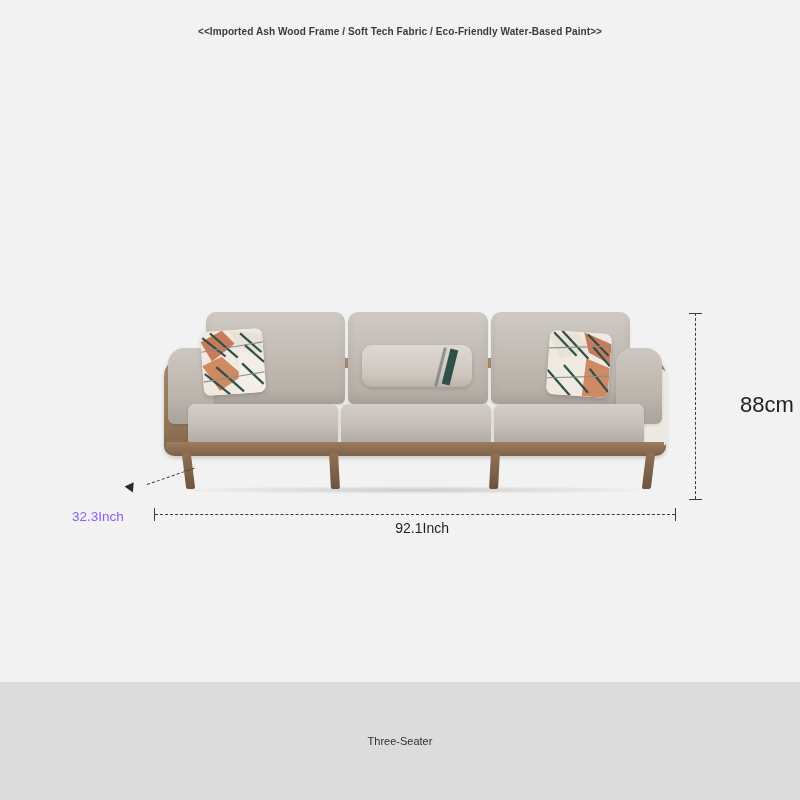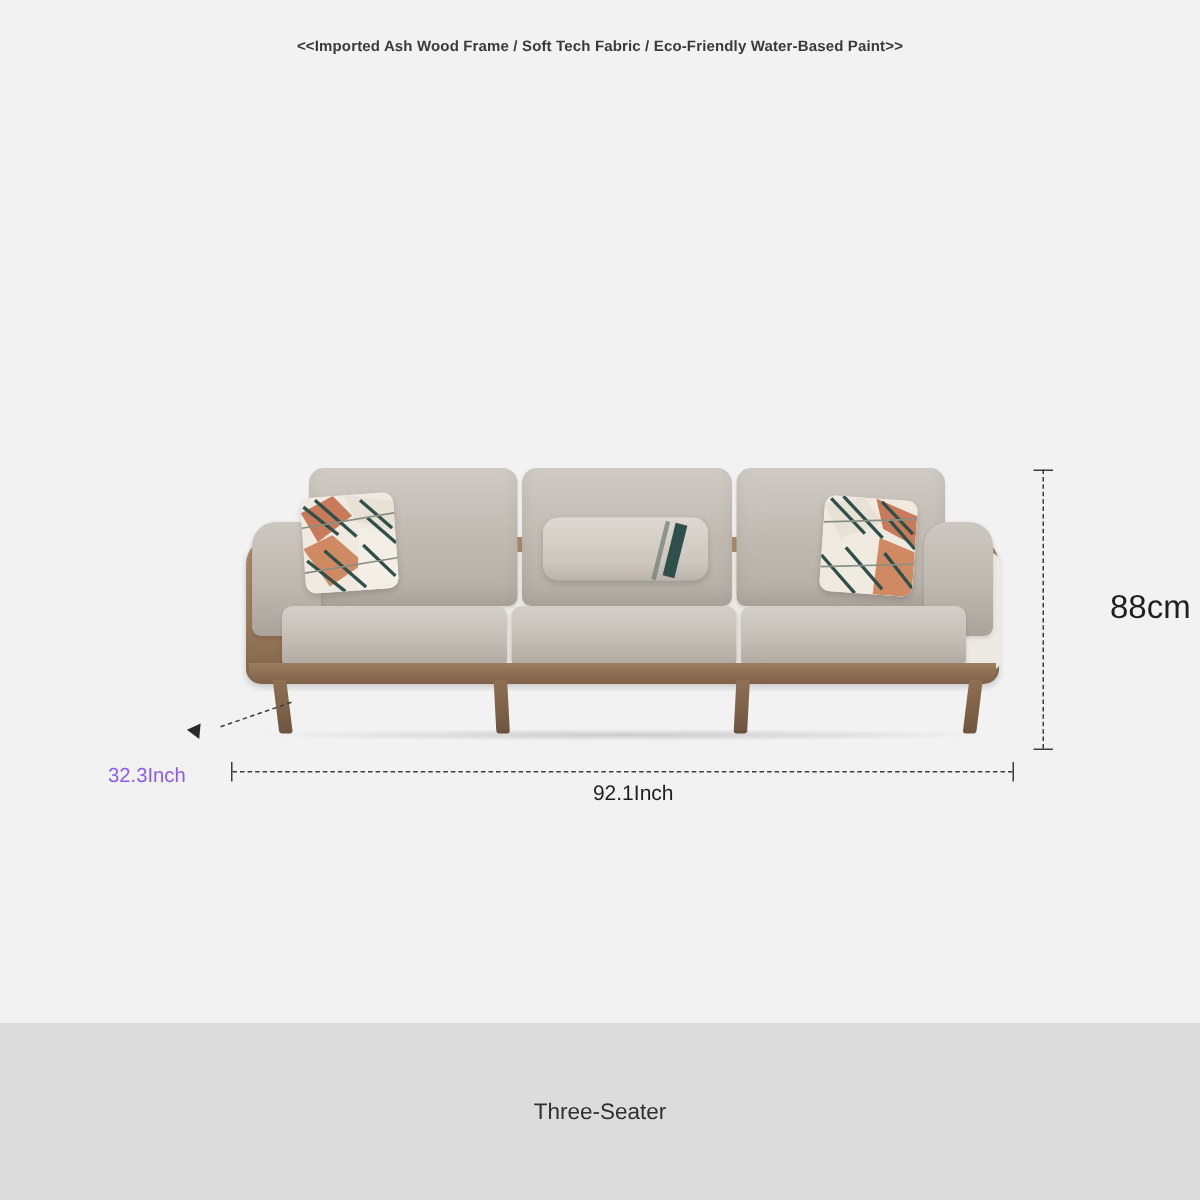--- a/index.html
+++ b/index.html
@@ -44,21 +44,21 @@
   }
   .bottom-label {
     position: absolute;
     left: 0;
     bottom: 0;
     width: 800px;
     height: 118px;
     display: flex;
     align-items: center;
     justify-content: center;
-    font-size: 15px;
+    font-size: 11px;
     color: #2f2f2f;
     font-weight: normal;
   }
 
   
   .sofa {
     position: absolute;
     left: 150px;
     top: 300px;
     width: 530px;

